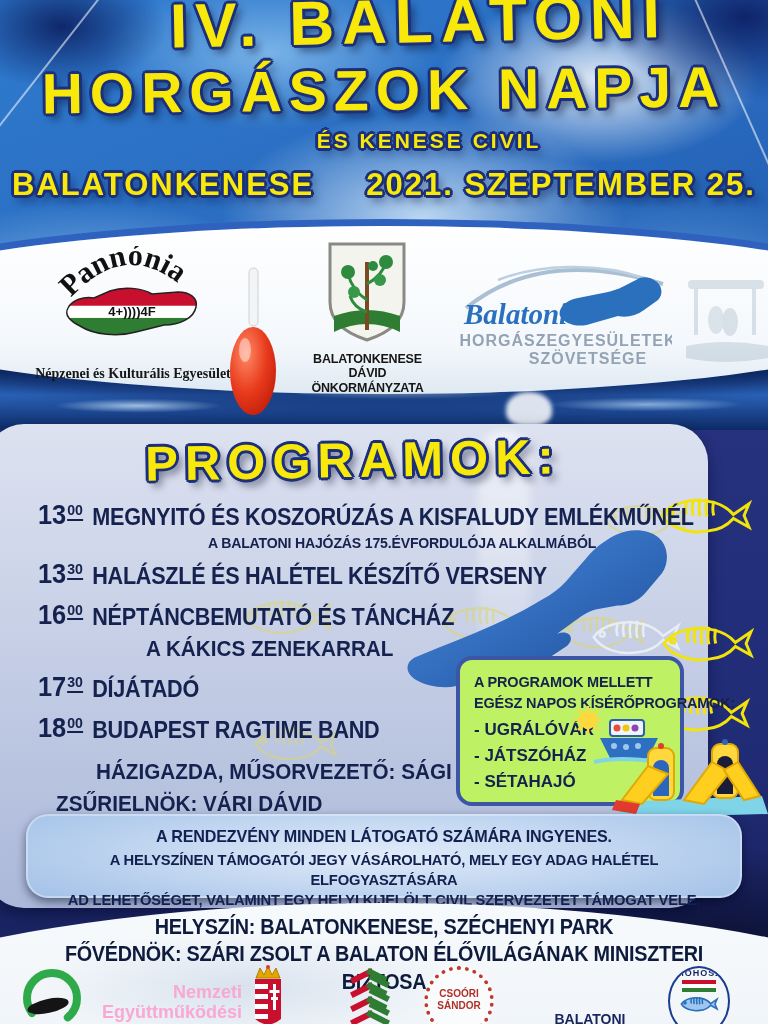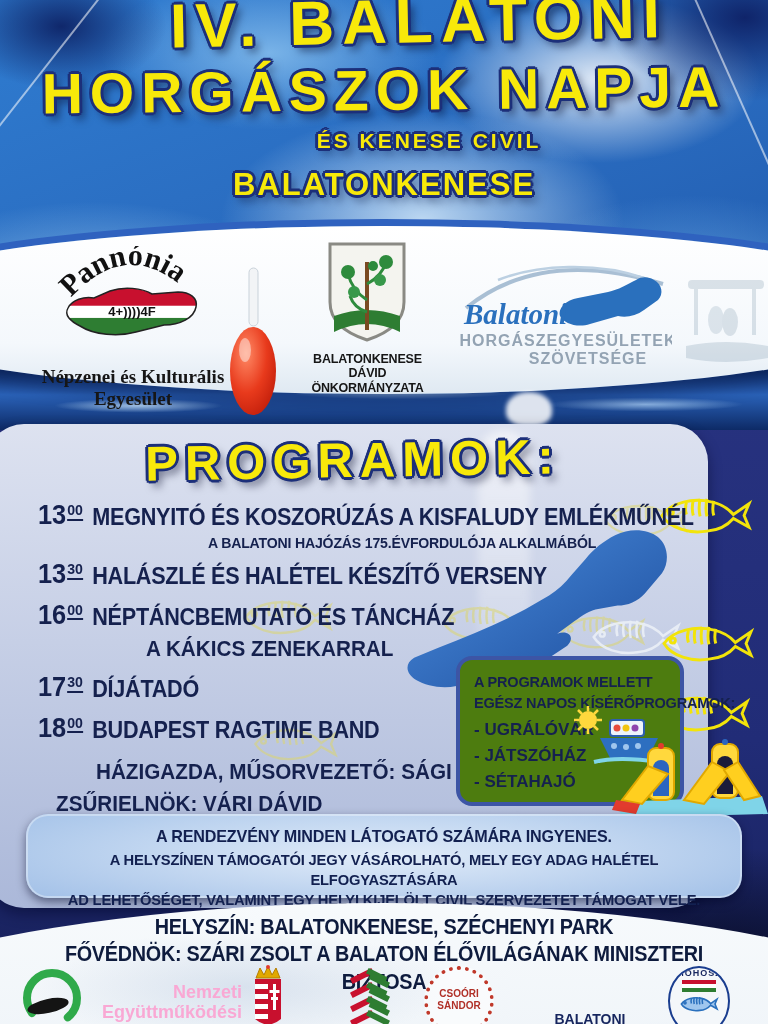--- a/index.html
+++ b/index.html
@@ -40,21 +40,21 @@
     background:
       radial-gradient(ellipse 120px 10px at 18% 62%, rgba(200,230,255,.8), transparent 70%),
       radial-gradient(ellipse 160px 9px at 52% 42%, rgba(190,225,255,.75), transparent 70%),
       radial-gradient(ellipse 140px 10px at 84% 60%, rgba(185,222,255,.7), transparent 70%),
       linear-gradient(180deg,#10306e 0%,#2a62b8 45%,#0d2a66 100%);}
   .white-band{position:absolute;left:-160px;top:226px;width:1088px;height:168px;z-index:5;
     border-radius:50%;background:linear-gradient(180deg,#ffffff 0%,#f4f8fc 70%,#dfe9f2 100%);
     box-shadow:0 -7px 0 #2f62bf,0 12px 16px rgba(0,10,50,.4);}
 
   .logo-caption{position:absolute;text-align:center;color:#161616;font-weight:bold;z-index:6;}
-  .serifcap{font-family:"Liberation Serif",serif;font-size:19px;}
+  .serifcap{font-family:"Liberation Serif",serif;font-size:14px;}
   .blockcap{font-size:12.5px;line-height:1.15;letter-spacing:-0.2px;}
 
   .abs{position:absolute;}
   .z6{z-index:6;} .z7{z-index:7;}
 
   
   .bg-navy{position:absolute;left:0;top:394px;width:768px;height:630px;z-index:3;
     background:
       radial-gradient(ellipse 300px 180px at 95% 92%, rgba(5,8,28,.85), transparent 70%),
       radial-gradient(ellipse 400px 240px at 50% 30%, rgba(60,76,160,.35), transparent 75%),
@@ -84,21 +84,21 @@
   .pnote{font-size:15px;font-weight:bold;letter-spacing:-0.2px;margin:-8px 0 10px 170px;white-space:nowrap;}
   .pnote2{margin-left:108px;font-size:22px;font-weight:bold;margin-top:-6px;margin-bottom:12px;}
   .phost{font-size:22px;font-weight:bold;margin:16px 0 6px 58px;white-space:nowrap;}
   .pjury{font-size:22px;font-weight:bold;margin-left:18px;white-space:nowrap;}
 
   
   .lake{position:absolute;left:398px;top:524px;z-index:9;}
 
   
   .side-panel{position:absolute;left:456px;top:656px;width:228px;height:150px;z-index:11;
-    background:#4d7c0f;border:4px solid #3d55a5;border-radius:16px;box-sizing:border-box;
+    background:#bef264;border:4px solid #3d55a5;border-radius:16px;box-sizing:border-box;
     padding:12px 0 0 14px;color:#15214e;}
   .sp-h{font-size:14.5px;font-weight:bold;letter-spacing:-0.2px;line-height:1.45;white-space:nowrap;}
   .sp-item{font-size:17px;font-weight:bold;margin-top:6px;white-space:nowrap;}
   .boat-art{position:absolute;left:572px;top:706px;z-index:12;}
   .castle-art{position:absolute;left:612px;top:738px;z-index:12;}
 
   
   .fish{position:absolute;fill:none;}
   .fish.bright{stroke:#f2e40a;stroke-width:3;z-index:8;}
   .fish.pale{stroke:#dcd66f;stroke-width:2.6;opacity:.55;z-index:8;}
@@ -174,20 +174,21 @@
   <div class="sky"></div>
   <div class="fline l1"></div>
   <div class="fline l2"></div>
 
   <div class="title-wrap">
     <div class="title-l1 outline-yellow">IV. BALATONI</div>
     <div class="title-l2 outline-yellow">HORGÁSZOK NAPJA</div>
     <div class="title-sub outline-yellow">ÉS KENESE CIVIL</div>
     <div class="date-row outline-yellow">
       <span>BALATONKENESE</span>
+      <span>2021. SZEPTEMBER 25.</span>
     </div>
   </div>
 
   <div class="water-strip"></div>
   <div class="white-band"></div>
 
   <svg class="abs z6" style="left:40px;top:246px" width="185" height="116" viewBox="0 0 185 116">
     <path id="parc" d="M22,62 Q92,-24 162,62" fill="none"></path>
     <text font-family="Liberation Serif,serif" font-size="30" font-weight="bold" fill="#111">
       <textPath href="#parc" startOffset="8%">Pannónia</textPath>

